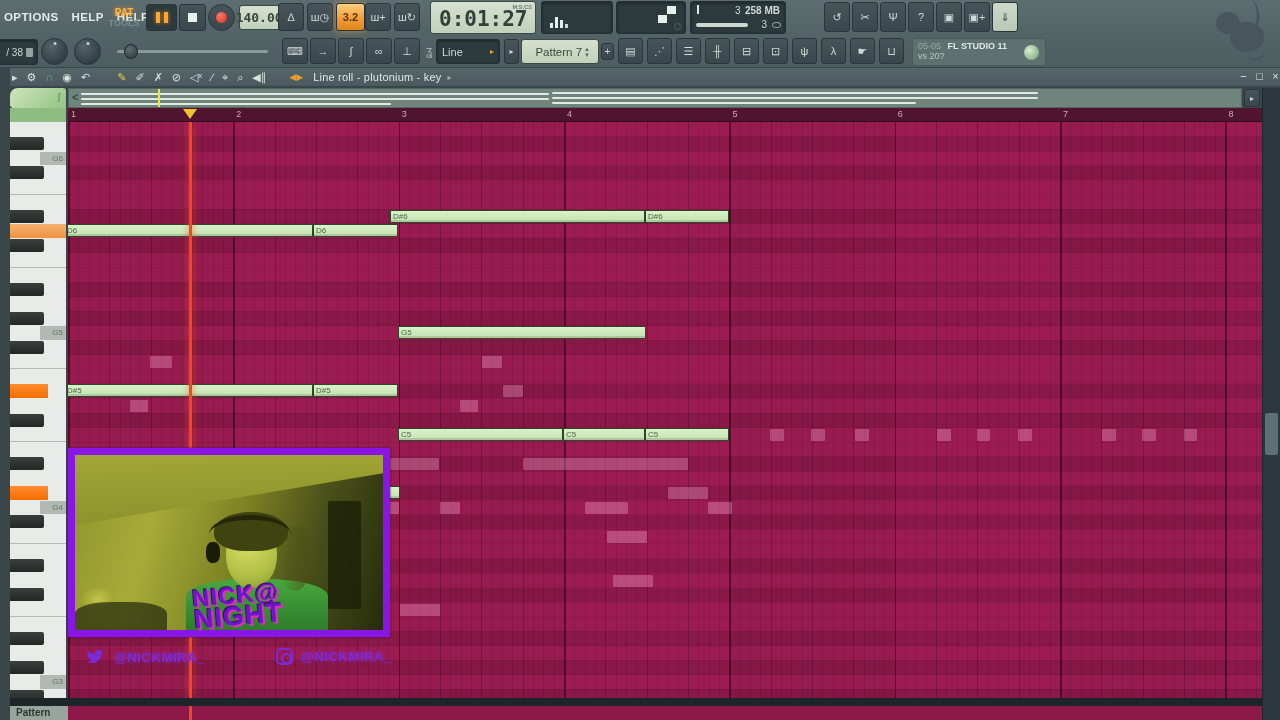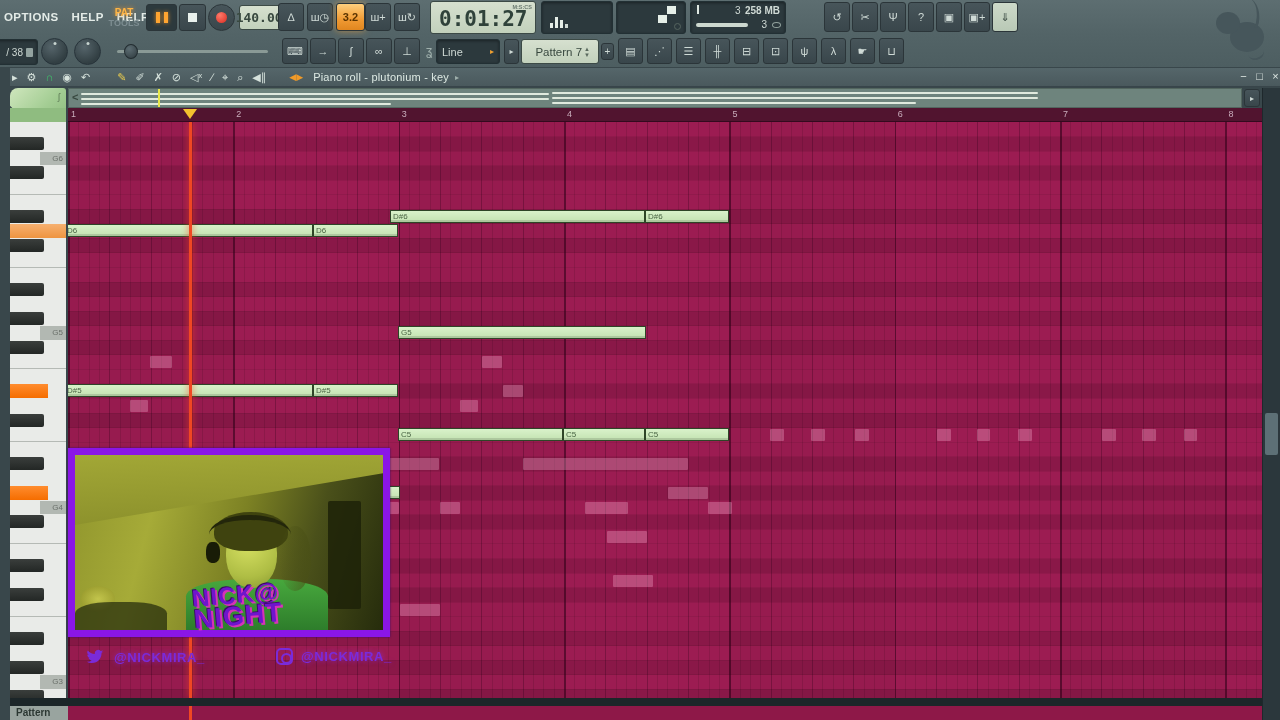--- a/index.html
+++ b/index.html
@@ -173,20 +173,26 @@
     </div>
     <div class="tbtn" style="left:504px;top:39px;width:15px;height:25px;font-size:8px;">▸</div>
     <div class="panel-lite" style="left:521px;top:39px;width:78px;height:25px;display:flex;align-items:center;justify-content:flex-end;padding-right:8px;font-size:11.5px;">
       <span>Pattern 7</span>
       <span style="font-size:6px;color:#5a6a5e;margin-left:2px;line-height:6px;">▲<br>▼</span>
     </div>
     <div class="tbtn" style="left:601px;top:43px;width:13px;height:17px;font-size:10px;">+</div>
 
     <div id="row2-right-icons"></div>
 
+    <div class="abs" style="left:912px;top:38px;width:134px;height:28px;background:#5d7170;border:1px solid #4a5a58;border-radius:3px;font-size:9px;padding:2px 5px;">
+      <span style="color:#97a7a2;">05-05</span>
+      <span style="color:#dde8e2;font-weight:bold;margin-left:4px;">FL STUDIO 11</span><br>
+      <span style="color:#b9c8c2;">vs 20?</span>
+      <span class="abs" style="right:6px;top:6px;width:15px;height:15px;border-radius:50%;background:radial-gradient(circle at 35% 35%,#dcebd8,#8fb58c 70%,#6a9a6a);"></span>
+    </div>
   <div class="tbtn" style="position: absolute; left: 278px; top: 3px; width: 26px; height: 28px; display: flex; align-items: center; justify-content: center; font-size: 11px;">∆</div>
       <div class="tbtn" style="position: absolute; left: 307px; top: 3px; width: 26px; height: 28px; display: flex; align-items: center; justify-content: center; font-size: 11px;">ш◷</div>
       <div class="tbtn orange" style="position: absolute; left: 336px; top: 3px; width: 29px; height: 28px; display: flex; align-items: center; justify-content: center; font-size: 11px;">3.2</div>
       <div class="tbtn" style="position: absolute; left: 365px; top: 3px; width: 26px; height: 28px; display: flex; align-items: center; justify-content: center; font-size: 11px;">ш+</div>
       <div class="tbtn" style="position: absolute; left: 394px; top: 3px; width: 26px; height: 28px; display: flex; align-items: center; justify-content: center; font-size: 11px;">ш↻</div>
       <div class="tbtn" style="position: absolute; left: 824px; top: 2px; width: 26px; height: 30px; display: flex; align-items: center; justify-content: center; font-size: 11px;">↺</div>
       <div class="tbtn" style="position: absolute; left: 852px; top: 2px; width: 26px; height: 30px; display: flex; align-items: center; justify-content: center; font-size: 11px;">✂</div>
       <div class="tbtn" style="position: absolute; left: 880px; top: 2px; width: 26px; height: 30px; display: flex; align-items: center; justify-content: center; font-size: 11px;">Ψ</div>
       <div class="tbtn" style="position: absolute; left: 908px; top: 2px; width: 26px; height: 30px; display: flex; align-items: center; justify-content: center; font-size: 11px;">?</div>
       <div class="tbtn" style="position: absolute; left: 936px; top: 2px; width: 26px; height: 30px; display: flex; align-items: center; justify-content: center; font-size: 11px;">▣</div>
@@ -220,21 +226,21 @@
         <span class="pricon" style="color: rgb(214, 226, 220);">✐</span>
         <span class="pricon" style="color: rgb(214, 226, 220);">✗</span>
         <span class="pricon" style="color: rgb(214, 226, 220);">⊘</span>
         <span class="pricon" style="color: rgb(214, 226, 220);">◁ˣ</span>
         <span class="pricon" style="color: rgb(214, 226, 220);">∕</span>
         <span class="pricon" style="color: rgb(214, 226, 220);">⌖</span>
         <span class="pricon" style="color: rgb(214, 226, 220);">⌕</span>
         <span class="pricon" style="color: rgb(214, 226, 220);">◀∥</span>
       </div>
     <span style="color:#f09a28;font-size:9px;margin-left:14px;">◀▶</span>
-    <span id="pr-title">Piano roll - plutonium - key</span>
+    <span id="pr-title">Line roll - plutonium - key</span>
     <span style="color:#9fb0ac;font-size:8px;margin-left:6px;">▸</span>
   </div>
   <div id="win-buttons"></div>
 
   <div id="corner-widget">
     <span class="abs" style="right:6px;top:4px;color:#5e7a56;font-size:9px;">ʃ</span>
     <span class="abs" style="right:5px;bottom:3px;width:0;height:0;border-left:7px solid transparent;border-bottom:7px solid #74936a;"></span>
   </div>
   <div class="abs" style="left:10px;top:108px;width:56px;height:14px;background:#8fbc80;"></div>
 

